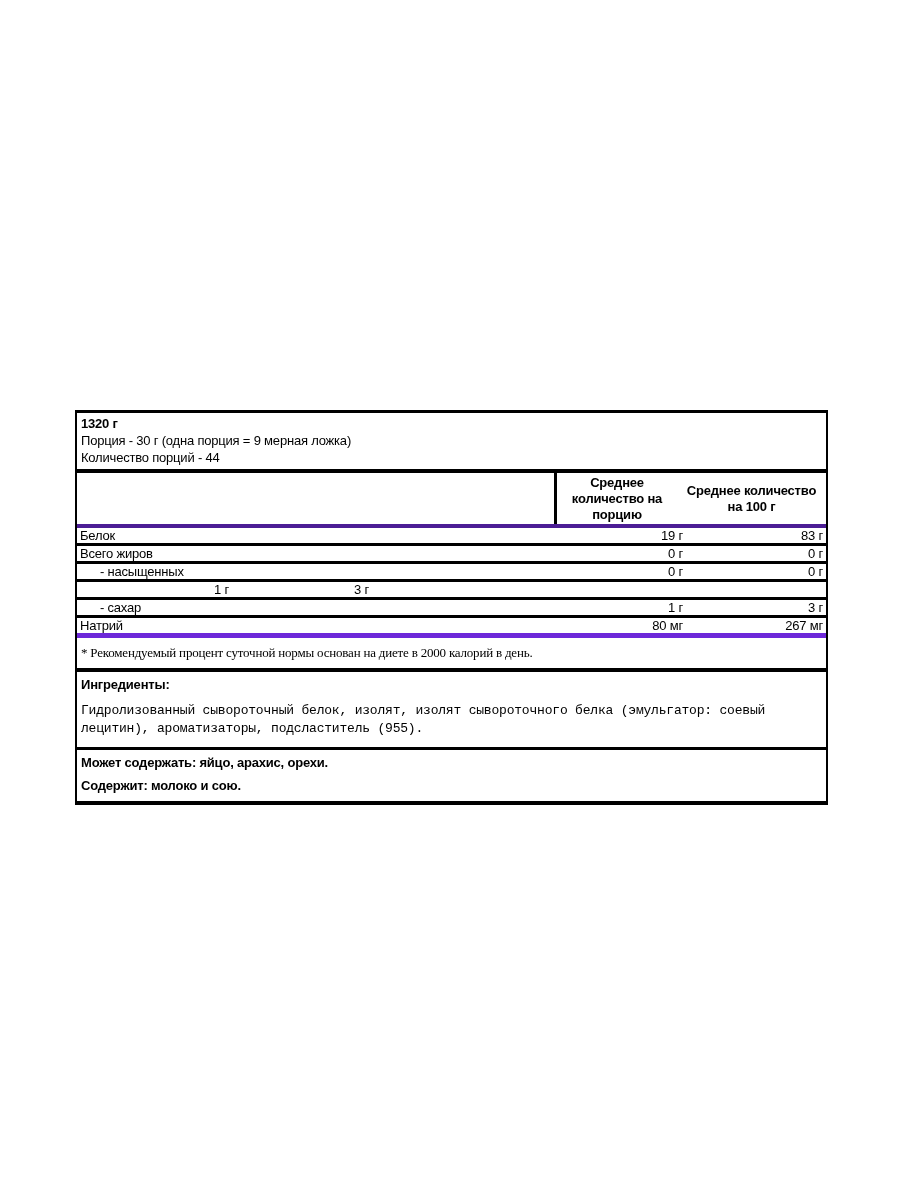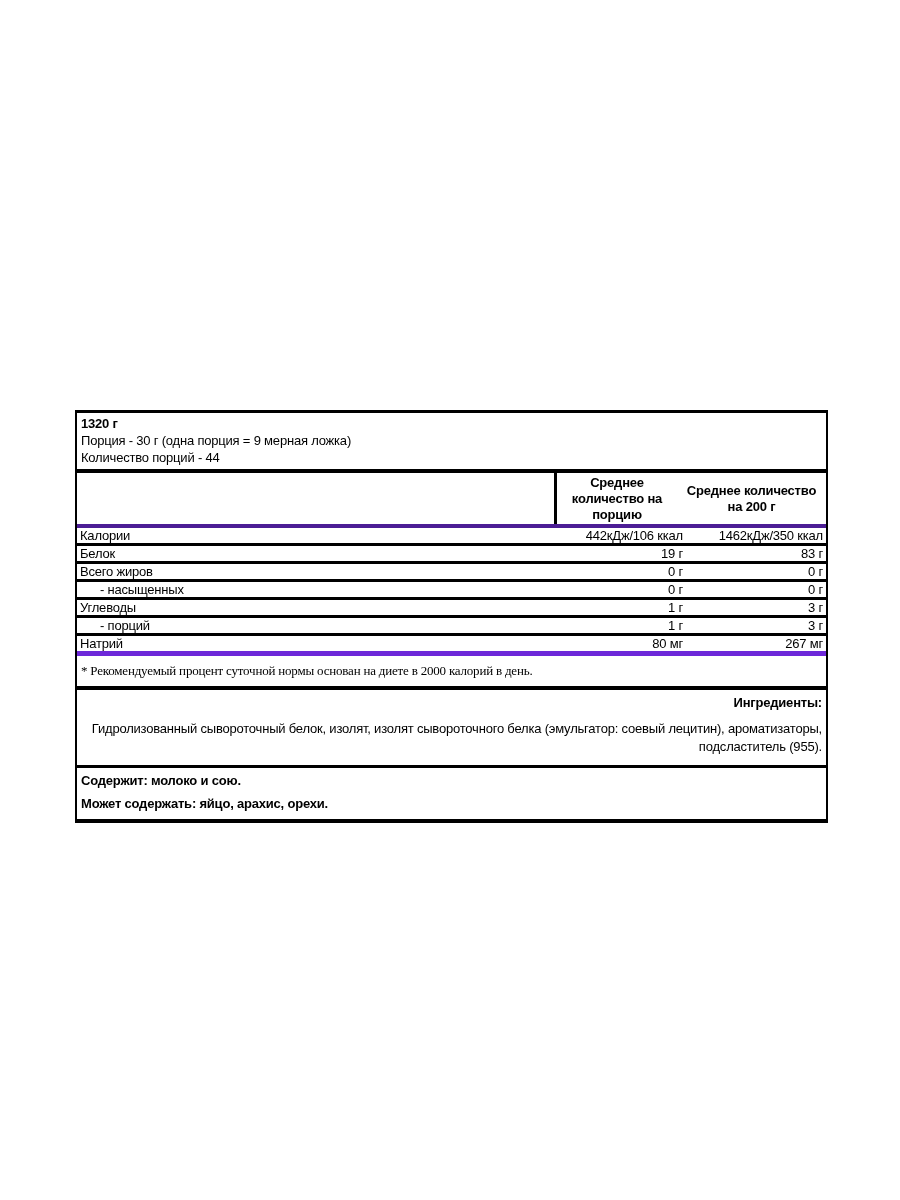--- a/index.html
+++ b/index.html
@@ -82,32 +82,32 @@
   .footnote {
     padding: 7px 4px 8px 4px;
     border-bottom: 4px solid #000;
     font-size: 13px;
     line-height: 15px;
     font-family: Liberation Serif, serif;
   }
 
   
   .ingredients {
-    padding: 5px 4px 9px 4px;
+    padding: 5px 20px 9px 4px;
     border-bottom: 3px solid #000;
     font-size: 13px;
-    text-align: right;
   }
   .ingredients .heading {
     font-weight: bold;
     line-height: 16px;
     margin-bottom: 9px;
   }
   .ingredients .text {
     line-height: 18px;
+    font-family: Liberation Mono, monospace;
   }
 
   
   .allergens {
     padding: 5px 4px 7px 4px;
     font-size: 13px;
   }
   .allergens .a-line {
     font-weight: bold;
     line-height: 16px;
@@ -122,73 +122,67 @@
 
     <div class="top-block">
       <div class="line bold">1320 г</div>
       <div class="line">Порция - 30 г (одна порция = 9 мерная ложка)</div>
       <div class="line">Количество порций - 44</div>
     </div>
 
     <div class="header-row">
       <div class="hcell-empty"></div>
       <div class="hcell c1">Среднее количество на порцию</div>
-      <div class="hcell c2">Среднее количество на 200 г</div>
+      <div class="hcell c2">Среднее количество на 100 г</div>
     </div>
 
     <div class="rows" id="rows-container">
-  <div class="row">
-    <span class="name">Калории</span>
-    <span class="v1">442кДж/106 ккал</span>
-    <span class="v2">1462кДж/350 ккал</span>
-  </div>
 
   <div class="row">
     <span class="name">Белок</span>
     <span class="v1">19 г</span>
     <span class="v2">83 г</span>
   </div>
 
   <div class="row">
     <span class="name">Всего жиров</span>
     <span class="v1">0 г</span>
     <span class="v2">0 г</span>
   </div>
 
   <div class="row indent">
     <span class="name">- насыщенных</span>
     <span class="v1">0 г</span>
     <span class="v2">0 г</span>
   </div>
 
   <div class="row">
-    <span class="name">Углеводы</span>
     <span class="v1">1 г</span>
     <span class="v2">3 г</span>
   </div>
 
   <div class="row indent">
-    <span class="name">- порций</span>
+    <span class="name">- сахар</span>
     <span class="v1">1 г</span>
     <span class="v2">3 г</span>
   </div>
 
   <div class="row">
     <span class="name">Натрий</span>
     <span class="v1">80 мг</span>
     <span class="v2">267 мг</span>
   </div>
 </div>
 
     <div class="footnote">* Рекомендуемый процент суточной нормы основан на диете в 2000 калорий в день.</div>
 
     <div class="ingredients">
       <div class="heading">Ингредиенты:</div>
       <div class="text">Гидролизованный сывороточный белок, изолят, изолят сывороточного белка (эмульгатор: соевый лецитин), ароматизаторы, подсластитель (955).</div>
     </div>
 
     <div class="allergens">
+      <div class="a-line">Может содержать: яйцо, арахис, орехи.</div>
       <div class="a-line">Содержит: молоко и сою.</div>
-      <div class="a-line">Может содержать: яйцо, арахис, орехи.</div>
     </div>
 
   </div>
 </div>
 
 </body></html>

